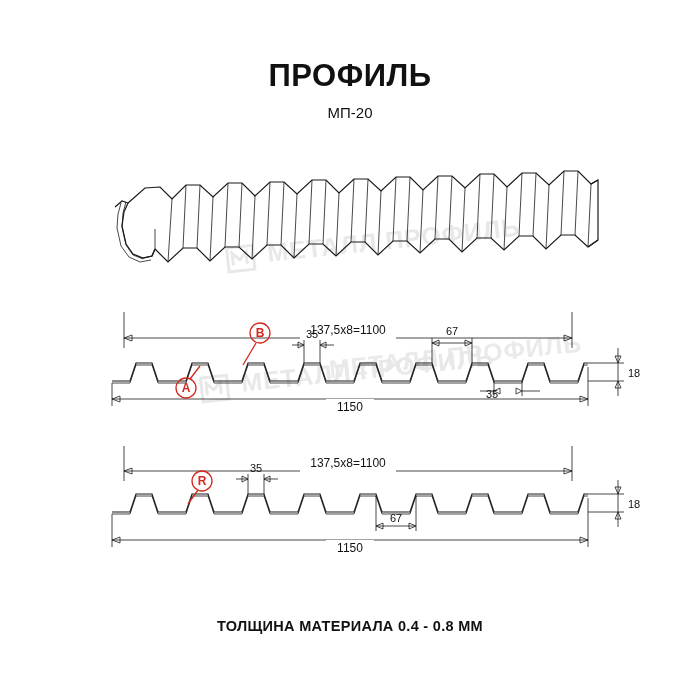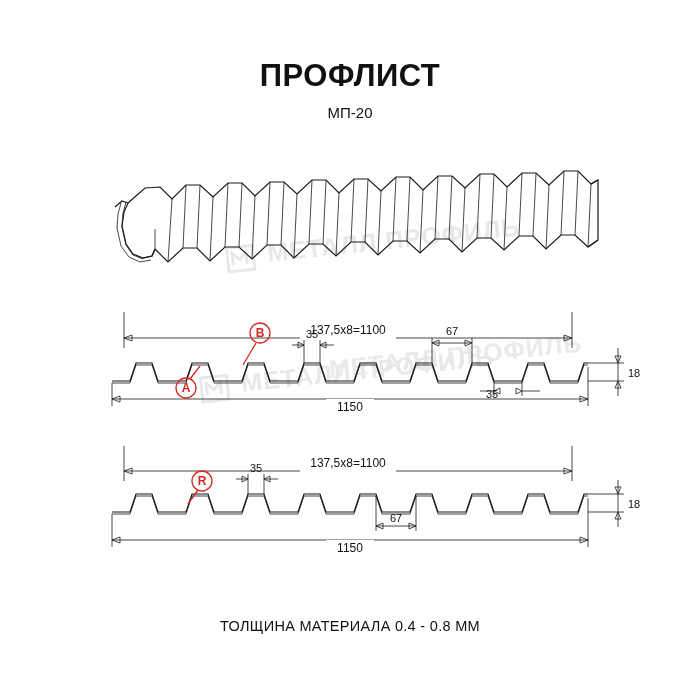--- a/index.html
+++ b/index.html
@@ -41,21 +41,21 @@
     font-weight: normal;
     color: #111;
   }
   .footer {
     position: absolute;
     top: 618px;
     left: 0;
     width: 700px;
     text-align: center;
     font-size: 14.5px;
-    font-weight: normal;
+    font-weight: bold;
     letter-spacing: 0.3px;
     color: #111;
   }
   svg {
     position: absolute;
     top: 0;
     left: 0;
   }
   .wm {
     fill: #e8e8e8;
@@ -103,21 +103,21 @@
     fill: #d4281e;
     text-anchor: middle;
     dominant-baseline: central;
   }
 </style>
 </head>
 <body>
 
 <div class="page">
 
-  <div class="title">ПРОФЛИСТ</div>
+  <div class="title">ПРОФИЛЬ</div>
   <div class="subtitle">МП-20</div>
 
   <svg width="700" height="700" viewBox="0 0 700 700">
 
     <g opacity="1">
 
       <g transform="translate(228,262) rotate(-6)">
         <g>
           <path d="M0,-14 L26,-14 L26,10 L0,10 Z" fill="none" stroke="#e8e8e8" stroke-width="3"></path>
           <path d="M5,4 L5,-8 L12,-1 L19,-8 L19,4" fill="none" stroke="#e8e8e8" stroke-width="3"></path>

